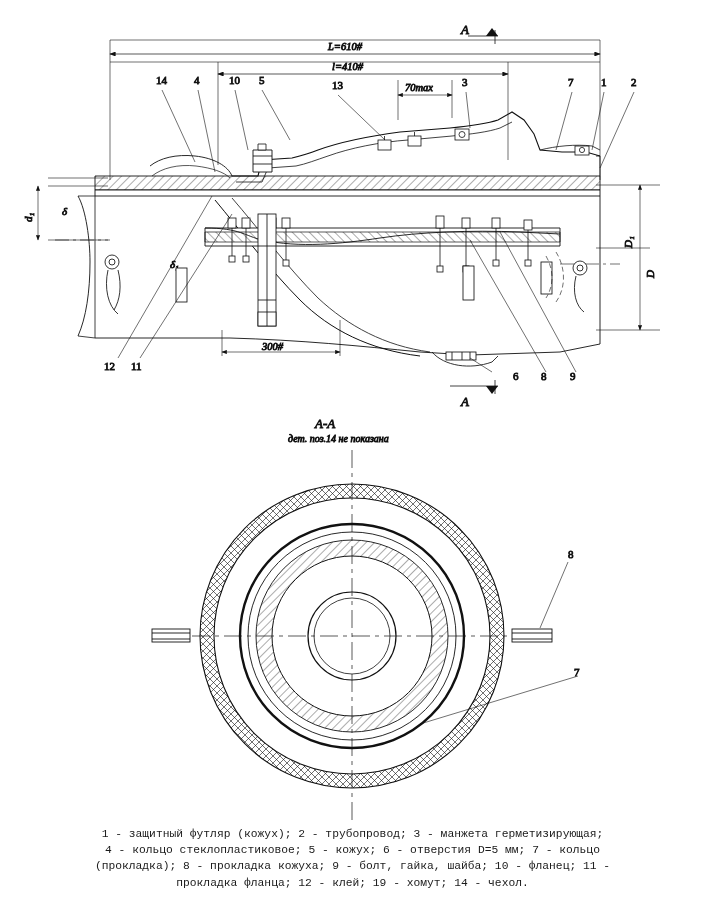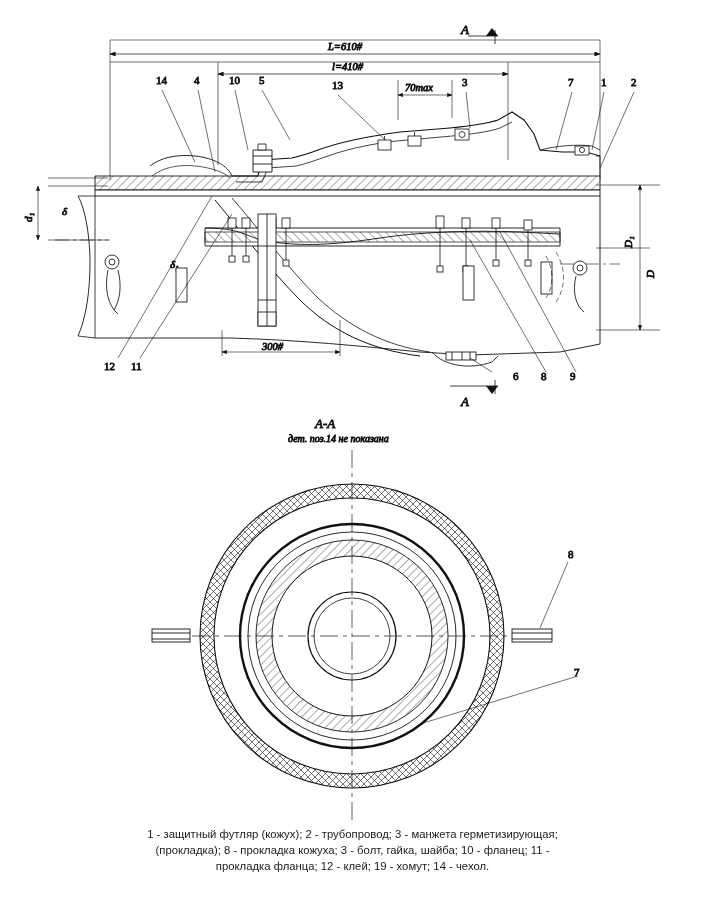--- a/index.html
+++ b/index.html
@@ -26,21 +26,21 @@
     top: 0;
     width: 705px;
     height: 915px;
   }
   .legend {
     position: absolute;
     left: 0;
     top: 826px;
     width: 705px;
     text-align: center;
-    font-family: Liberation Sans, sans-serif;
+    font-family: Liberation Mono, monospace;
     font-size: 11.3px;
     line-height: 16.2px;
     color: #1a1a1a;
   }
   .legend div {
     white-space: nowrap;
   }
   text {
     font-family: "Liberation Serif", serif;
     fill: #111111;
@@ -361,17 +361,18 @@
       </g>
 
       <text class="sec-title" x="315" y="428">А-А</text>
       <text class="sec-sub" x="288" y="442">дет. поз.14 не показана</text>
 
     </g>
   </svg>
 
   <div class="legend">
     <div>1 - защитный футляр (кожух); 2 - трубопровод; 3 - манжета герметизирующая;</div>
-    <div>(прокладка); 8 - прокладка кожуха; 3 - болт, гайка, шайба; 10 - фланец; 11 -</div>
+    <div>4 - кольцо стеклопластиковое; 5 - кожух; 6 - отверстия D=5 мм; 7 - кольцо</div>
+    <div>(прокладка); 8 - прокладка кожуха; 9 - болт, гайка, шайба; 10 - фланец; 11 -</div>
     <div>прокладка фланца; 12 - клей; 19 - хомут; 14 - чехол.</div>
   </div>
 
 </div>
 
 </body></html>

